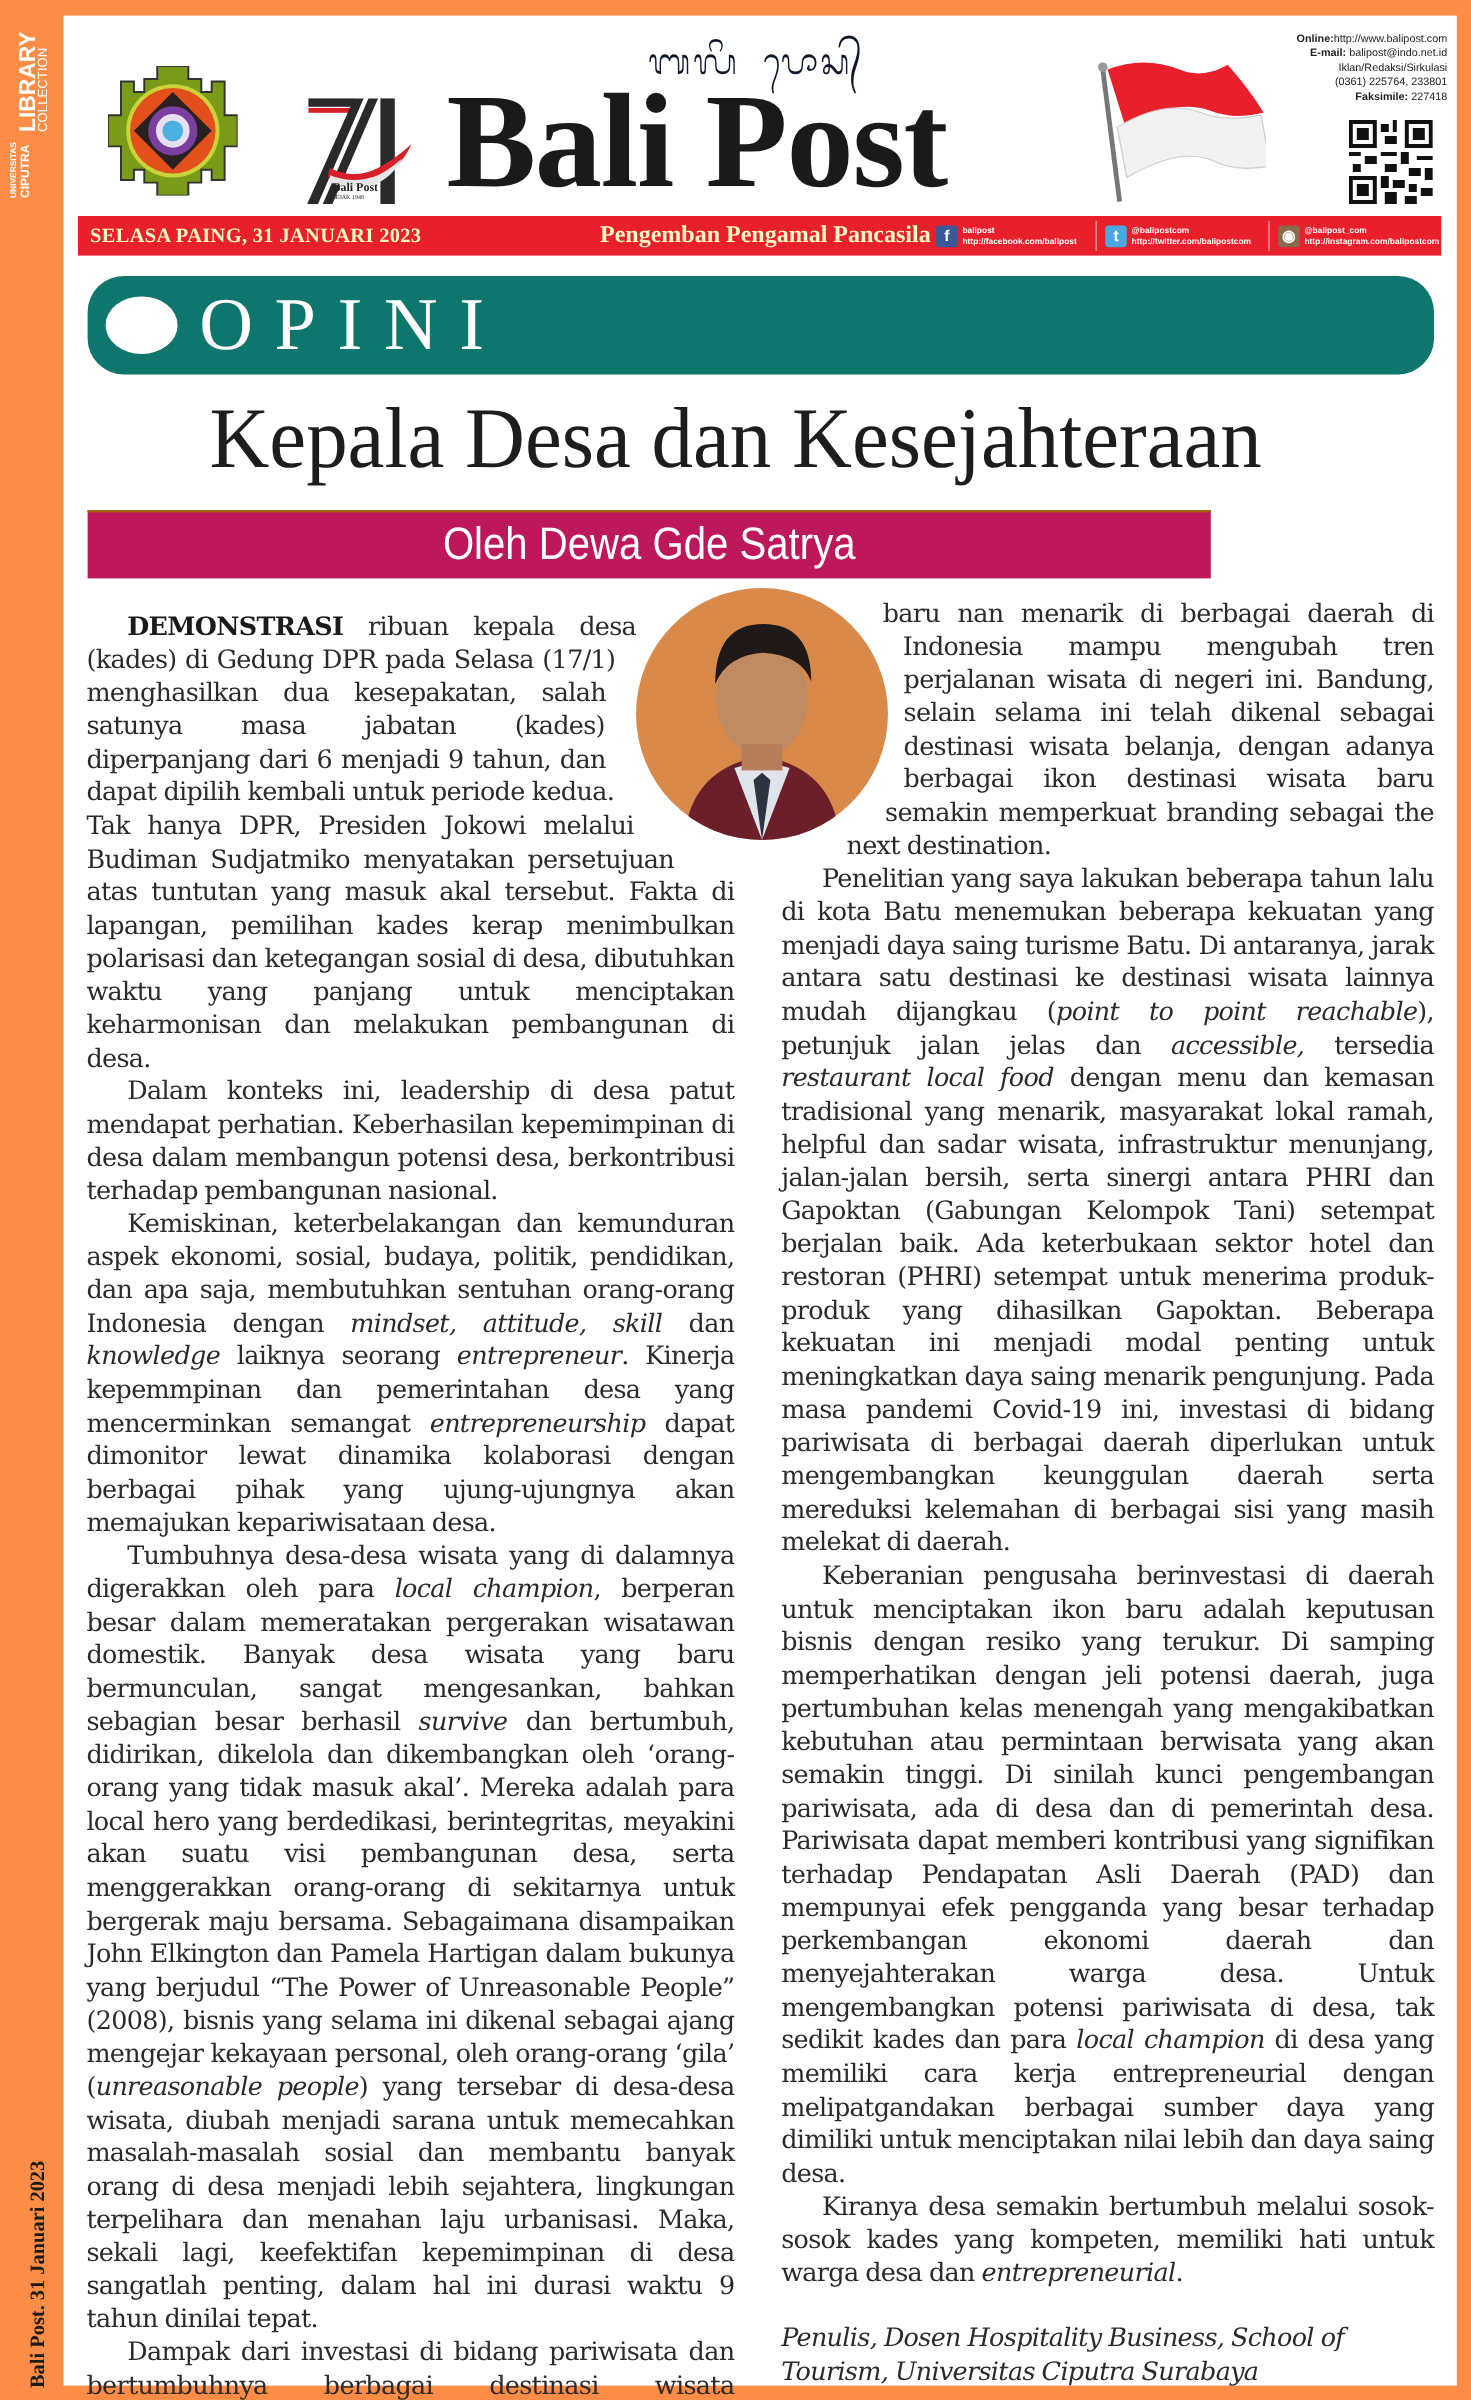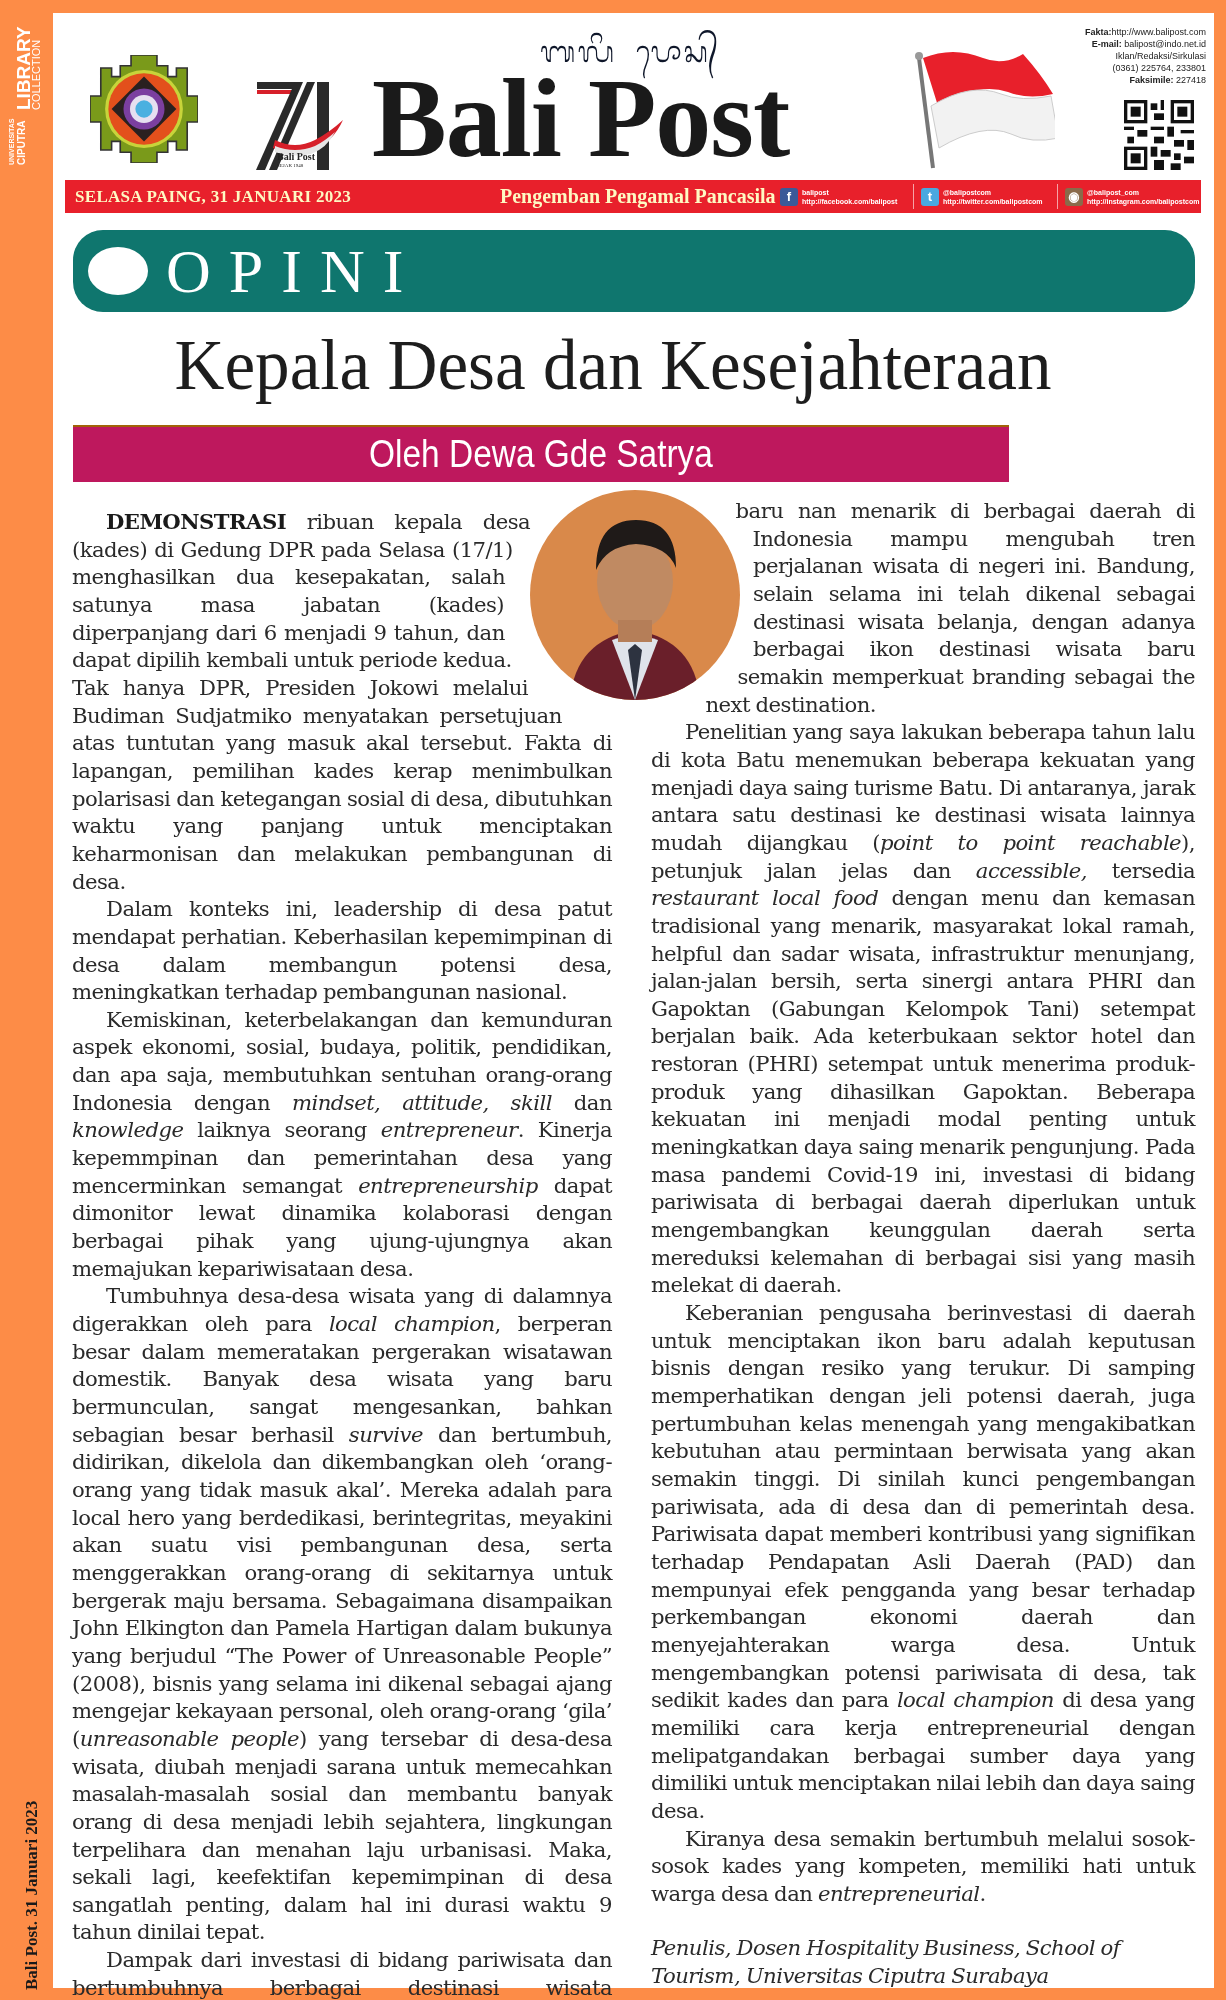--- a/index.html
+++ b/index.html
@@ -80,21 +80,21 @@
 <div class="masthead">Bali Post</div>
 
 <svg class="flag" viewBox="0 0 150 130">
   <line x1="14" y1="18" x2="28" y2="128" stroke="#777" stroke-width="4"></line>
   <circle cx="14" cy="16" r="4" fill="#999"></circle>
   <path d="M18 18 q30 -12 60 0 q20 8 40 -4 q18 20 30 40 q-25 6 -45 -2 q-30 -10 -70 14z" fill="#e8202b"></path>
   <path d="M26 66 q40 -24 70 -12 q20 8 50 2 q4 24 8 42 q-28 6 -48 -4 q-28 -12 -72 14z" fill="#f2f2f2" stroke="#ccc" stroke-width="1"></path>
 </svg>
 
 <div class="contact">
-  <div><b>Fakta:</b><span>http://www.balipost.com</span></div>
+  <div><b>Online:</b><span>http://www.balipost.com</span></div>
   <div><b>E-mail:</b> <span>balipost@indo.net.id</span></div>
   <div>Iklan/Redaksi/Sirkulasi</div>
   <div>(0361) 225764, 233801</div>
   <div><b>Faksimile:</b> <span>227418</span></div>
 </div>
 
 <svg class="qr" viewBox="0 0 21 21">
   <rect width="21" height="21" fill="#fff"></rect>
   <g fill="#111">
     <rect x="0" y="0" width="7" height="7"></rect>
@@ -173,21 +173,21 @@
     <path d="M98 160 l7 50 l7 -50 l-7 -6z" fill="#2d3340"></path>
     <ellipse cx="105" cy="92" rx="38" ry="48" fill="#c08a62"></ellipse>
     <path d="M66 80 q0 -50 40 -50 q40 0 40 48 q-8 -22 -40 -24 q-30 2 -40 26z" fill="#1f1a18"></path>
     <rect x="88" y="130" width="34" height="22" fill="#b57e58"></rect>
   </svg>
 </div>
 
 <div class="col col-left">
   <div class="wrap-l"></div>
   <p><b>DEMONSTRASI</b><span class="rich"> ribuan kepala desa (kades) di Gedung DPR pada Selasa (17/1) menghasilkan dua kesepakatan, salah satunya masa jabatan (kades) diperpanjang dari 6 menjadi 9 tahun, dan dapat dipilih kembali untuk periode kedua. Tak hanya DPR, Presiden Jokowi melalui Budiman Sudjatmiko menyatakan persetujuan atas tuntutan yang masuk akal tersebut. Fakta di lapangan, pemilihan kades kerap menimbulkan polarisasi dan ketegangan sosial di desa, dibutuhkan waktu yang panjang untuk menciptakan keharmonisan dan melakukan pembangunan di desa.</span></p>
-  <p class="rich">Dalam konteks ini, leadership di desa patut mendapat perhatian. Keberhasilan kepemimpinan di desa dalam membangun potensi desa, meningkatkan terhadap pembangunan nasional.</p>
+  <p class="rich">Dalam konteks ini, leadership di desa patut mendapat perhatian. Keberhasilan kepemimpinan di desa dalam membangun potensi desa, berkontribusi terhadap pembangunan nasional.</p>
   <p class="rich">Kemiskinan, keterbelakangan dan kemunduran aspek ekonomi, sosial, budaya, politik, pendidikan, dan apa saja, membutuhkan sentuhan orang-orang Indonesia dengan <i>mindset, attitude, skill</i> dan <i>knowledge</i> laiknya seorang <i>entrepreneur</i>. Kinerja kepemmpinan dan pemerintahan desa yang mencerminkan semangat <i>entrepreneurship</i> dapat dimonitor lewat dinamika kolaborasi dengan berbagai pihak yang ujung-ujungnya akan memajukan kepariwisataan desa.</p>
   <p class="rich">Tumbuhnya desa-desa wisata yang di dalamnya digerakkan oleh para <i>local champion</i>, berperan besar dalam memeratakan pergerakan wisatawan domestik. Banyak desa wisata yang baru bermunculan, sangat mengesankan, bahkan sebagian besar berhasil <i>survive</i> dan bertumbuh, didirikan, dikelola dan dikembangkan oleh ‘orang-orang yang tidak masuk akal’. Mereka adalah para local hero yang berdedikasi, berintegritas, meyakini akan suatu visi pembangunan desa, serta menggerakkan orang-orang di sekitarnya untuk bergerak maju bersama.  Sebagaimana disampaikan John Elkington dan Pamela Hartigan dalam bukunya yang berjudul “The Power of Unreasonable People” (2008), bisnis yang selama ini dikenal sebagai ajang mengejar kekayaan personal, oleh orang-orang ‘gila’ (<i>unreasonable people</i>) yang tersebar di desa-desa wisata, diubah menjadi sarana untuk memecahkan masalah-masalah sosial dan membantu banyak orang di desa menjadi lebih sejahtera, lingkungan terpelihara dan menahan laju urbanisasi. Maka, sekali lagi, keefektifan kepemimpinan di desa sangatlah penting, dalam hal ini durasi waktu 9 tahun dinilai tepat.</p>
   <p class="rich" style="text-align-last:justify;">Dampak dari investasi di bidang pariwisata dan bertumbuhnya berbagai destinasi wisata</p>
 </div>
 
 <div class="col col-right">
   <div class="wrap-r"></div>
   <p style="text-indent:0;" class="rich">baru nan menarik di berbagai daerah di Indonesia mampu mengubah tren perjalanan wisata di negeri ini. Bandung, selain selama ini telah dikenal sebagai destinasi wisata belanja, dengan adanya berbagai ikon destinasi wisata baru semakin memperkuat branding sebagai the next destination.</p>
   <p class="rich">Penelitian yang saya lakukan beberapa tahun lalu di kota Batu menemukan beberapa kekuatan yang menjadi daya saing turisme Batu. Di antaranya, jarak antara satu destinasi ke destinasi wisata lainnya mudah dijangkau (<i>point to point reachable</i>), petunjuk jalan jelas dan <i>accessible,</i> tersedia <i>restaurant local food</i> dengan menu dan kemasan tradisional yang menarik, masyarakat lokal ramah, helpful dan sadar wisata, infrastruktur menunjang, jalan-jalan bersih, serta sinergi antara PHRI dan Gapoktan (Gabungan Kelompok Tani) setempat berjalan baik. Ada keterbukaan sektor hotel dan restoran (PHRI) setempat untuk menerima produk-produk yang dihasilkan Gapoktan. Beberapa kekuatan ini menjadi modal penting untuk meningkatkan daya saing menarik pengunjung. Pada masa pandemi Covid-19 ini, investasi di bidang pariwisata di berbagai daerah diperlukan untuk mengembangkan keunggulan daerah serta mereduksi kelemahan di berbagai sisi yang masih melekat di daerah.</p>
   <p class="rich">Keberanian pengusaha berinvestasi di daerah untuk menciptakan ikon baru adalah keputusan bisnis dengan resiko yang terukur. Di samping memperhatikan dengan jeli potensi daerah, juga pertumbuhan kelas menengah yang mengakibatkan kebutuhan atau permintaan berwisata yang akan semakin tinggi.  Di sinilah kunci pengembangan pariwisata, ada di desa dan di pemerintah desa. Pariwisata dapat memberi kontribusi yang signifikan terhadap Pendapatan Asli Daerah (PAD) dan mempunyai efek pengganda yang besar terhadap perkembangan ekonomi daerah dan menyejahterakan warga desa. Untuk mengembangkan potensi pariwisata di desa, tak sedikit kades dan para <i>local champion</i> di desa yang memiliki cara kerja entrepreneurial dengan melipatgandakan berbagai sumber daya yang dimiliki untuk menciptakan nilai lebih dan daya saing desa.</p>

